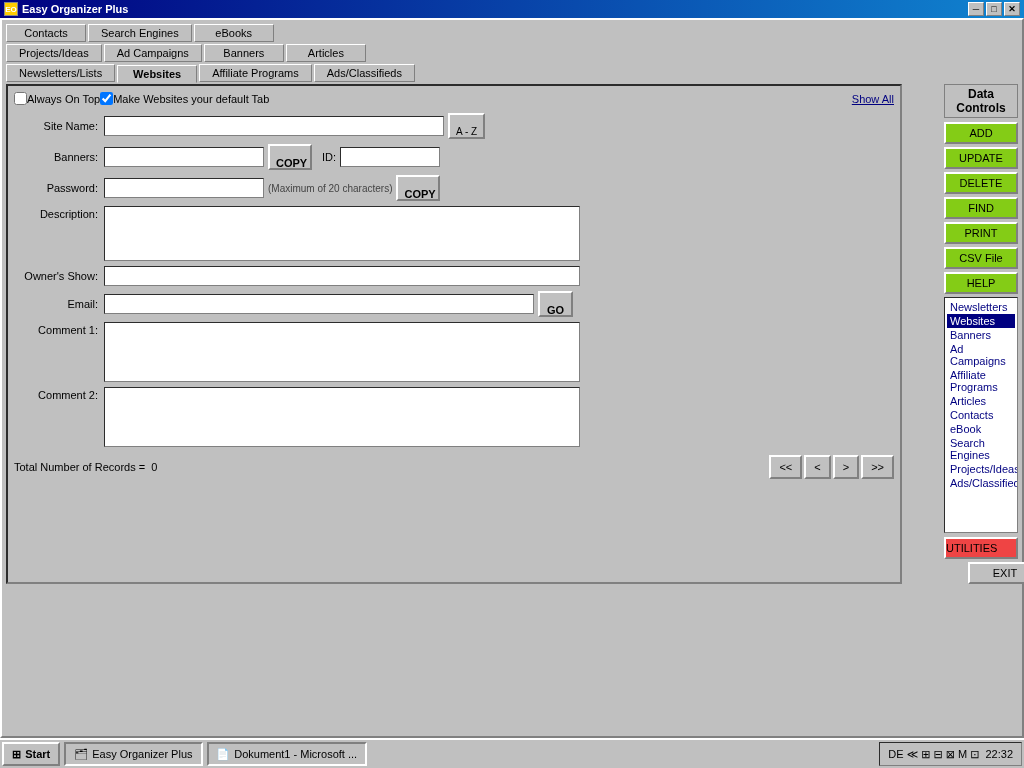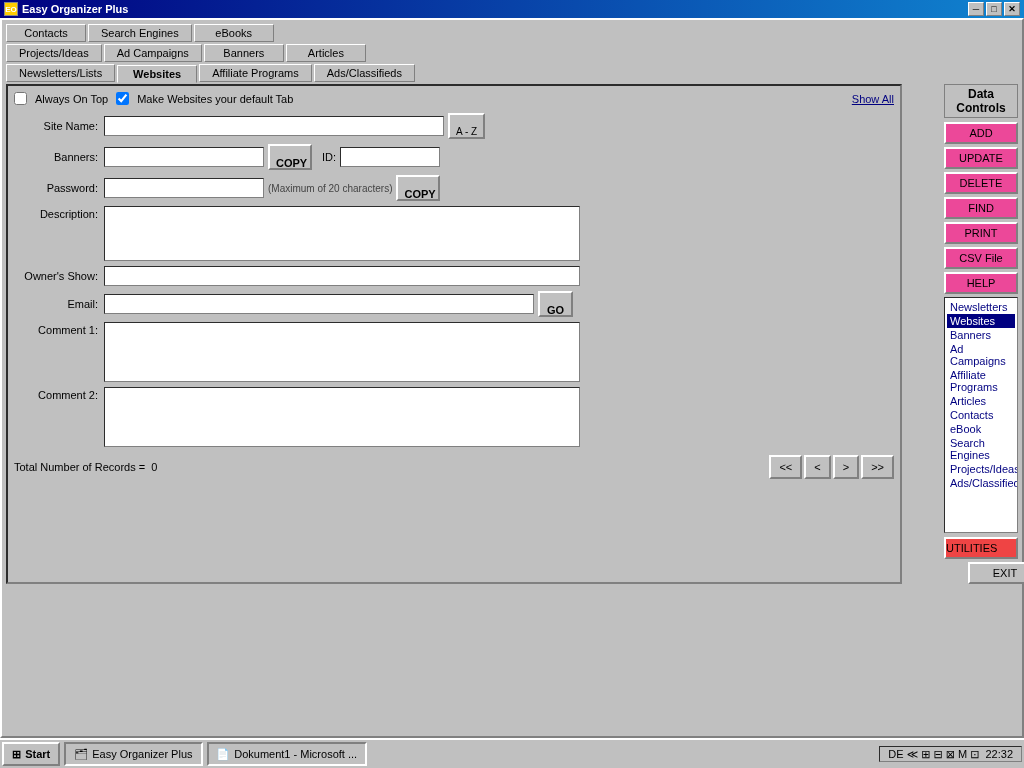--- a/index.html
+++ b/index.html
@@ -88,21 +88,21 @@
       background: #c0c0c0;
       border: 2px inset #808080;
       padding: 6px;
       min-height: 500px;
     }
 
     
     .always-on-top-row {
       display: flex;
       align-items: center;
-      gap: 8px;
+      gap: 0;
       margin-bottom: 8px;
     }
     .always-on-top-row .show-all {
       margin-left: auto;
       color: #000080;
       cursor: pointer;
       text-decoration: underline;
     }
 
     
@@ -191,21 +191,21 @@
     .data-controls-title {
       text-align: center;
       font-weight: bold;
       font-size: 12px;
       margin-bottom: 4px;
       padding: 2px;
       border: 1px solid #808080;
       background: #c0c0c0;
     }
     .dc-btn {
-      background: #ec4899;
+      background: #84cc16;
       border: 2px solid;
       border-color: #ffffff #808080 #808080 #ffffff;
       padding: 3px 0;
       font-size: 11px;
       cursor: pointer;
       width: 100%;
       text-align: center;
       margin-bottom: 3px;
       display: block;
     }
@@ -289,21 +289,21 @@
       height: 24px;
       display: flex;
       align-items: center;
       gap: 4px;
       min-width: 120px;
     }
     .taskbar-spacer { flex: 1; }
     .taskbar-tray {
       background: #c0c0c0;
       border: 1px inset #808080;
-      height: 16px;
+      height: 24px;
       padding: 0 8px;
       display: flex;
       align-items: center;
       gap: 6px;
       font-size: 11px;
     }
 
     input[type="checkbox"] { margin: 0; }
   </style>
 </head>

